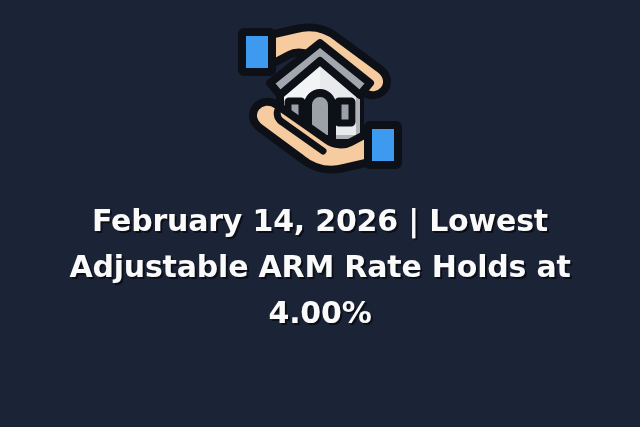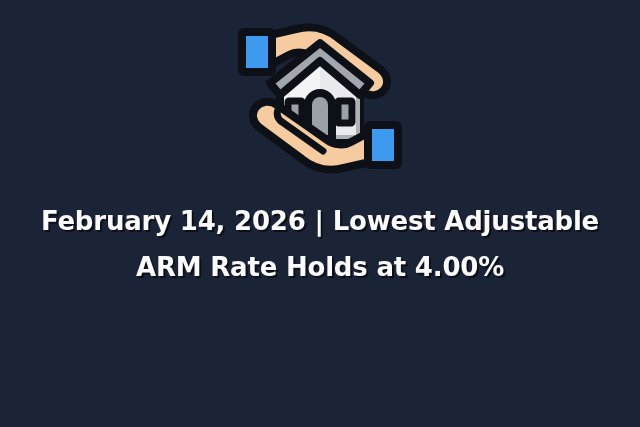--- a/index.html
+++ b/index.html
@@ -31,21 +31,21 @@
     height: 100%;
   }
   #headline {
     margin: 0;
     padding: 0 28px;
     width: 100%;
     box-sizing: border-box;
     margin-top: 22px;
     text-align: center;
     color: #fafafa;
-    font-size: 26px;
+    font-size: 30px;
     font-weight: 700;
     line-height: 46px;
     letter-spacing: -0.2px;
     text-shadow: 2px 2px 0 rgba(0,0,0,0.55);
     text-rendering: optimizeLegibility;
   }
 </style>
 </head>
 <body>
 

